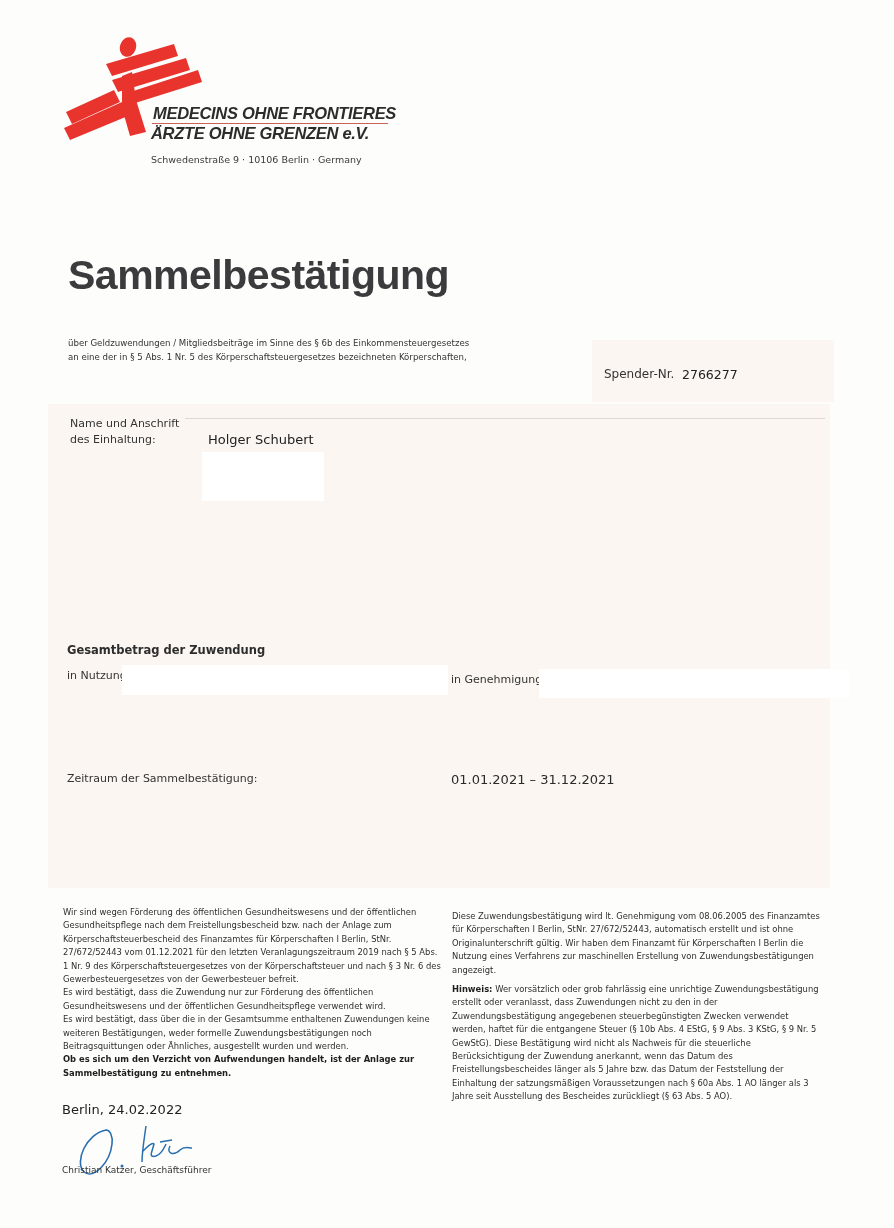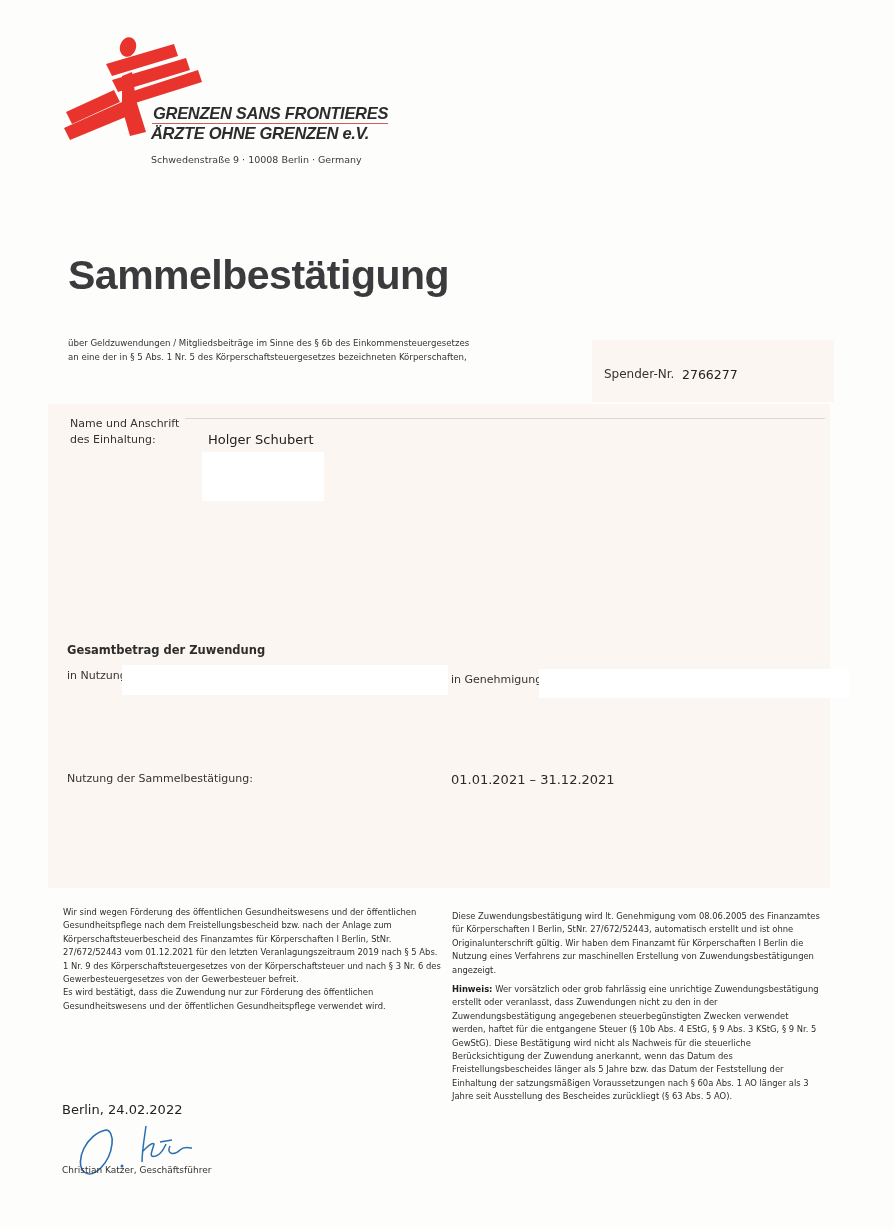--- a/index.html
+++ b/index.html
@@ -68,23 +68,23 @@
 <svg class="abs logo-svg" viewBox="0 0 140 104">
   <ellipse cx="66" cy="11" rx="8" ry="10" fill="#e8342d" transform="rotate(18 66 11)"></ellipse>
   <path d="M44 28 L112 8 L116 20 L50 40 Z" fill="#e8342d"></path>
   <path d="M50 44 L124 22 L128 34 L56 56 Z" fill="#e8342d"></path>
   <path d="M62 58 L136 34 L140 46 L70 68 Z" fill="#e8342d"></path>
   <path d="M4 76 L52 54 L58 66 L10 88 Z" fill="#e8342d"></path>
   <path d="M2 92 L60 66 L66 80 L8 104 Z" fill="#e8342d"></path>
   <path d="M60 40 L70 36 L74 64 L84 96 L68 100 L60 72 Z" fill="#e8342d"></path>
 </svg>
 <div class="abs org-rule"></div>
-<div class="abs org1">GRENZEN SANS FRONTIERES</div>
+<div class="abs org1">MEDECINS OHNE FRONTIERES</div>
 <div class="abs org2">ÄRZTE OHNE GRENZEN e.V.</div>
-<div class="abs address">Schwedenstraße 9 · 10008 Berlin · Germany</div>
+<div class="abs address">Schwedenstraße 9 · 10106 Berlin · Germany</div>
 
 <div class="abs title">Sammelbestätigung</div>
 <div class="abs subtitle">
   <div>über Geldzuwendungen / Mitgliedsbeiträge im Sinne des § 6b des Einkommensteuergesetzes</div>
   <div>an eine der in § 5 Abs. 1 Nr. 5 des Körperschaftsteuergesetzes bezeichneten Körperschaften,</div>
 </div>
 
 <div class="abs tint donor-box"></div>
 <div class="abs donor-label">Spender-Nr.</div>
 <div class="abs donor-value">2766277</div>
@@ -99,26 +99,28 @@
 <div class="abs redact redact-addr"></div>
 
 <div class="abs tint amount-panel"></div>
 <div class="abs amount-head">Gesamtbetrag der Zuwendung</div>
 <div class="abs ziffern-label">in Nutzung:</div>
 <div class="abs redact redact-ziffern"></div>
 <div class="abs buch-label">in Genehmigung:</div>
 <div class="abs redact redact-buch"></div>
 
 <div class="abs tint period-panel"></div>
-<div class="abs period-label">Nutzung der Sammelbestätigung:</div>
+<div class="abs period-label">Zeitraum der Sammelbestätigung:</div>
 <div class="abs period-value">01.01.2021 – 31.12.2021</div>
 
 <div class="abs legal legal-left">
   <p>Wir sind wegen Förderung des öffentlichen Gesundheitswesens und der öffentlichen Gesundheitspflege nach dem Freistellungsbescheid bzw. nach der Anlage zum Körperschaftsteuerbescheid des Finanzamtes für Körperschaften I Berlin, StNr. 27/672/52443 vom 01.12.2021 für den letzten Veranlagungszeitraum 2019 nach § 5 Abs. 1 Nr. 9 des Körperschaftsteuergesetzes von der Körperschaftsteuer und nach § 3 Nr. 6 des Gewerbesteuergesetzes von der Gewerbesteuer befreit.</p>
   <p>Es wird bestätigt, dass die Zuwendung nur zur Förderung des öffentlichen Gesundheitswesens und der öffentlichen Gesundheitspflege verwendet wird.</p>
+  <p>Es wird bestätigt, dass über die in der Gesamtsumme enthaltenen Zuwendungen keine weiteren Bestätigungen, weder formelle Zuwendungsbestätigungen noch Beitragsquittungen oder Ähnliches, ausgestellt wurden und werden.</p>
+  <p><b>Ob es sich um den Verzicht von Aufwendungen handelt, ist der Anlage zur Sammelbestätigung zu entnehmen.</b></p>
 </div>
 
 <div class="abs legal legal-right">
   <p>Diese Zuwendungsbestätigung wird lt. Genehmigung vom 08.06.2005 des Finanzamtes für Körperschaften I Berlin, StNr. 27/672/52443, automatisch erstellt und ist ohne Originalunterschrift gültig. Wir haben dem Finanzamt für Körperschaften I Berlin die Nutzung eines Verfahrens zur maschinellen Erstellung von Zuwendungsbestätigungen angezeigt.</p>
   <div class="gap"></div>
   <p><b>Hinweis:</b><span> Wer vorsätzlich oder grob fahrlässig eine unrichtige Zuwendungsbestätigung erstellt oder veranlasst, dass Zuwendungen nicht zu den in der Zuwendungsbestätigung angegebenen steuerbegünstigten Zwecken verwendet werden, haftet für die entgangene Steuer (§ 10b Abs. 4 EStG, § 9 Abs. 3 KStG, § 9 Nr. 5 GewStG). Diese Bestätigung wird nicht als Nachweis für die steuerliche Berücksichtigung der Zuwendung anerkannt, wenn das Datum des Freistellungsbescheides länger als 5 Jahre bzw. das Datum der Feststellung der Einhaltung der satzungsmäßigen Voraussetzungen nach § 60a Abs. 1 AO länger als 3 Jahre seit Ausstellung des Bescheides zurückliegt (§ 63 Abs. 5 AO).</span></p>
 </div>
 
 <div class="abs place-date">Berlin, 24.02.2022</div>
 <svg class="abs signature" viewBox="0 0 130 56">

